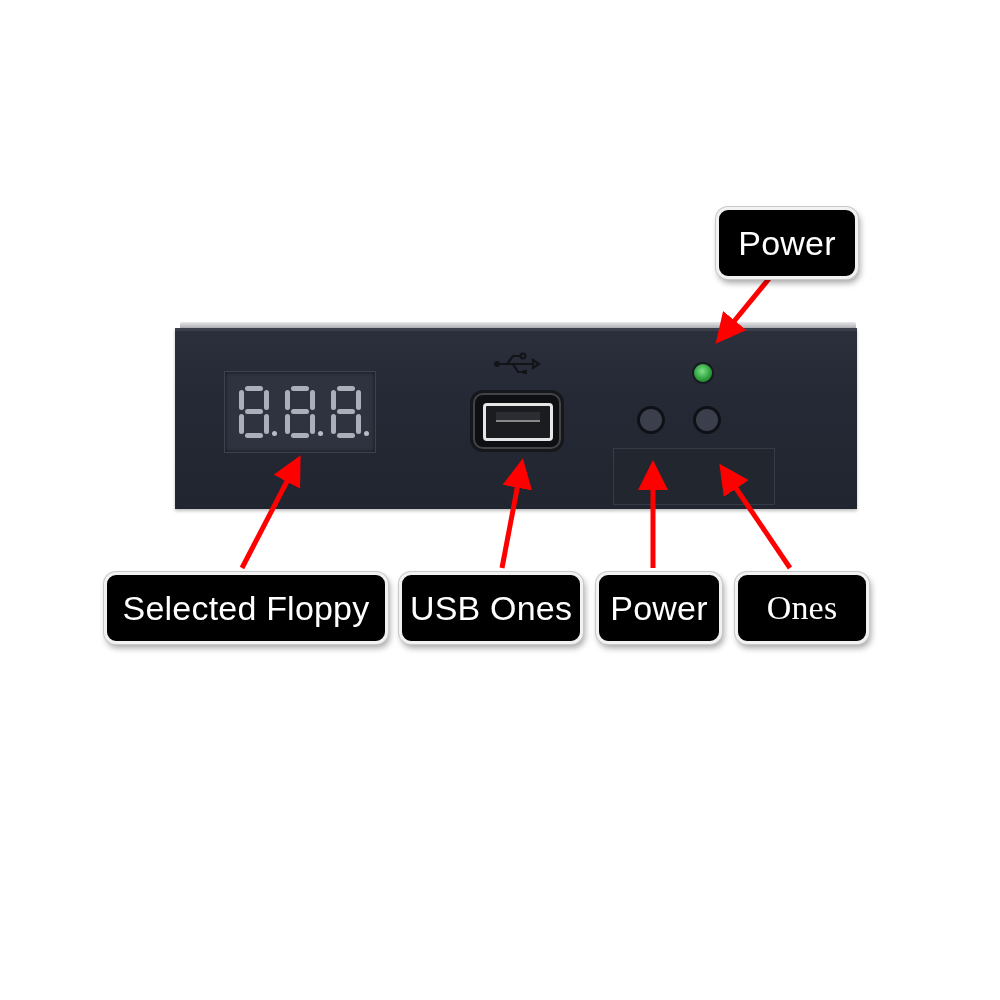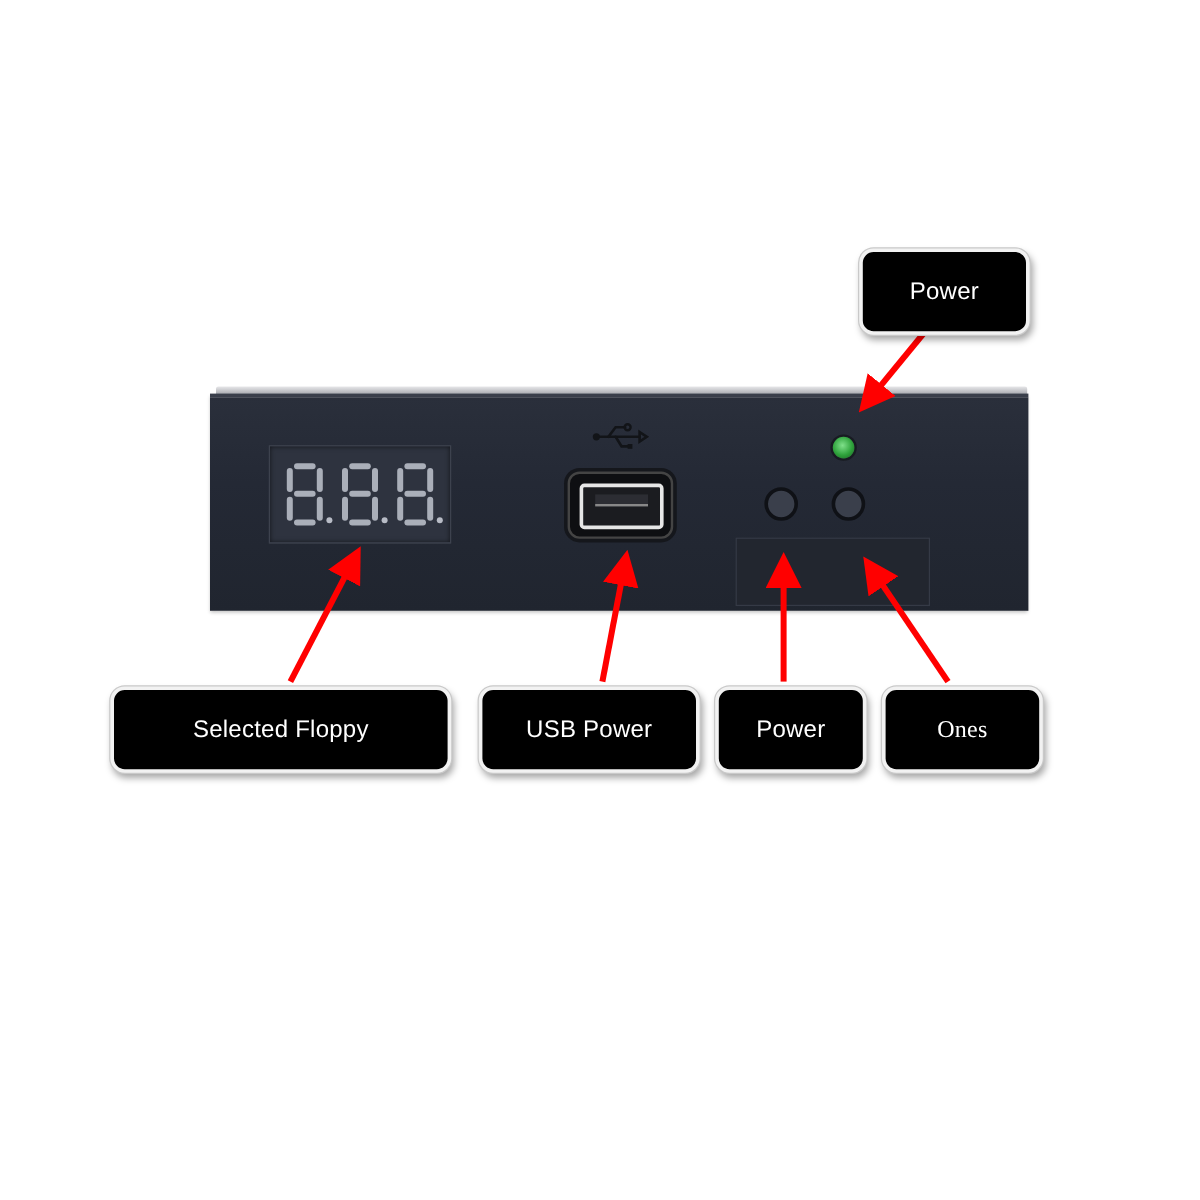--- a/index.html
+++ b/index.html
@@ -61,24 +61,24 @@
     .label-plate {
       position: absolute; left: 438px; top: 117px; width: 160px; height: 55px;
       border: 1px solid #353a46; background: #22262f;
     }
 
     .callout {
       position: absolute; background: #000; color: #fff; border-radius: 12px;
       border: 3px solid #f2f2f2;
       box-shadow: 0 0 0 1px #c9c9c9, 2px 4px 6px rgba(0,0,0,0.35);
       display: flex; align-items: center; justify-content: center;
-      font-size: 20px; letter-spacing: 0.2px;
+      font-size: 34px; letter-spacing: 0.2px;
     }
     .c-power { left: 716px; top: 207px; width: 136px; height: 66px; }
-    .c-floppy { left: 92px; top: 572px; width: 278px; height: 66px; text-align: center; }
+    .c-floppy { left: 104px; top: 572px; width: 278px; height: 66px; text-align: center; }
     .c-usb { left: 399px; top: 572px; width: 178px; height: 66px; }
     .c-tens { left: 596px; top: 572px; width: 120px; height: 66px; }
     .c-ones { left: 735px; top: 572px; width: 128px; height: 66px; font-family: Liberation Serif, serif; }
 
     svg.arrows { position: absolute; left: 0; top: 0; width: 1000px; height: 1000px; pointer-events: none; }
   </style>
 </head>
 <body>
 
 <div class="device-top"></div>
@@ -159,20 +159,20 @@
   </g>
 </svg>
 
 <div class="callout c-power">
   <span>Power</span>
 </div>
 <div class="callout c-floppy">
   <span>Selected Floppy</span>
 </div>
 <div class="callout c-usb">
-  <span>USB Power</span>
+  <span>USB Ones</span>
 </div>
 <div class="callout c-tens">
   <span>Power</span>
 </div>
 <div class="callout c-ones">
   <span>Ones</span>
 </div>
 
 </body></html>

